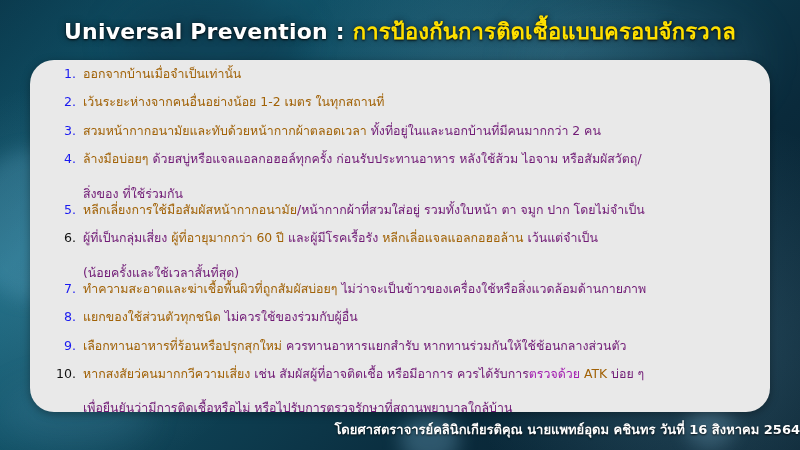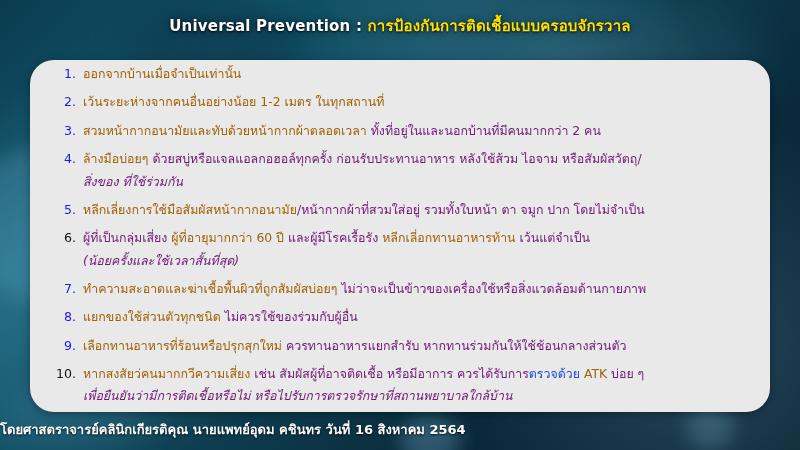--- a/index.html
+++ b/index.html
@@ -22,21 +22,21 @@
   .b1{left:-30px;top:150px;width:120px;height:150px;background:rgba(110,180,215,0.22);}
   .b2{left:640px;top:195px;width:70px;height:70px;background:rgba(150,210,240,0.30);}
   .b3{left:400px;top:415px;width:60px;height:50px;background:rgba(140,200,235,0.28);}
   .b4{left:686px;top:404px;width:48px;height:46px;background:rgba(150,205,235,0.22);}
   .b5{left:120px;top:0px;width:180px;height:90px;background:rgba(14,52,72,0.45);filter:blur(18px);}
   .b6{left:520px;top:0px;width:240px;height:120px;background:rgba(120,190,220,0.10);filter:blur(22px);}
   .b7{left:0px;top:380px;width:150px;height:70px;background:rgba(90,160,195,0.14);filter:blur(16px);}
 
   #title{
     position:absolute;left:0;top:14px;width:800px;text-align:center;
-    font-size:15px;font-weight:bold;letter-spacing:0.2px;
+    font-size:22px;font-weight:bold;letter-spacing:0.2px;
     text-shadow:0 1px 2px rgba(0,0,0,0.85), 0 0 7px rgba(0,0,0,0.55);
     white-space:nowrap;
   }
   #title .en{color:#ffffff;}
   #title .th{color:#ffe000;}
 
   #card{
     position:absolute;left:30px;top:60px;width:740px;height:352px;
     background:#e9e9e9;border-radius:24px;
     box-shadow:0 2px 8px rgba(0,0,0,0.35);
@@ -48,28 +48,28 @@
   .li{display:flex;align-items:flex-start;margin:0;padding:0;}
   .num{
     flex:0 0 28px;text-align:right;padding-right:7px;
     font-size:12.6px;color:#1a1af0;white-space:nowrap;
   }
   .num.dark{color:#111111;}
   .txt{flex:1 1 auto;}
   .ln{white-space:nowrap;}
   .blue{color:#a16207;}
   .dark{color:#701a75;}
-  .red{color:#1d4ed8;}
+  .red{color:#a21caf;}
   
   .li{height:28.4px;}
   .li.two{height:50.6px;}
-  .li .ln+.ln{margin-top:10px;font-style:italic;}
+  .li .ln+.ln{margin-top:22px;}
 
   #footer{
-    position:absolute;left:0;bottom:10px;width:800px;text-align:left;
+    position:absolute;left:0;bottom:10px;width:800px;text-align:right;
     color:#ffffff;font-size:13px;font-weight:bold;
     text-shadow:0 1px 2px rgba(0,0,0,0.8);
     white-space:nowrap;
   }
 </style>
 </head>
 <body>
 
 <div id="slide">
 
@@ -115,21 +115,21 @@
         </div>
         <div class="li">
           <div class="num">5.</div>
           <div class="txt">
             <div class="ln"><span class="blue">หลีกเลี่ยงการใช้มือสัมผัสหน้ากากอนามัย</span><span class="dark">/หน้ากากผ้าที่สวมใส่อยู่ รวมทั้งใบหน้า ตา จมูก ปาก โดยไม่จำเป็น</span></div>
           </div>
         </div>
         <div class="li two">
           <div class="num dark">6.</div>
           <div class="txt">
-            <div class="ln"><span class="dark">ผู้ที่เป็นกลุ่มเสี่ยง </span><span class="blue">ผู้ที่อายุมากกว่า 60 ปี </span><span class="dark">และผู้มีโรคเรื้อรัง </span><span class="blue">หลีกเลี่อกทานอาหารท้าน </span><span class="dark">เว้นแต่จำเป็น</span></div>
+            <div class="ln"><span class="dark">ผู้ที่เป็นกลุ่มเสี่ยง </span><span class="blue">ผู้ที่อายุมากกว่า 60 ปี </span><span class="dark">และผู้มีโรคเรื้อรัง </span><span class="blue">หลีกเลี่อแจลแอลกอฮอล้าน </span><span class="dark">เว้นแต่จำเป็น</span></div>
             <div class="ln"><span class="dark">(น้อยครั้งและใช้เวลาสั้นที่สุด)</span></div>
           </div>
         </div>
         <div class="li">
           <div class="num">7.</div>
           <div class="txt">
             <div class="ln"><span class="blue">ทำความสะอาดและฆ่าเชื้อพื้นผิวที่ถูกสัมผัสบ่อยๆ </span><span class="dark">ไม่ว่าจะเป็นข้าวของเครื่องใช้หรือสิ่งแวดล้อมด้านกายภาพ</span></div>
           </div>
         </div>
         <div class="li">

